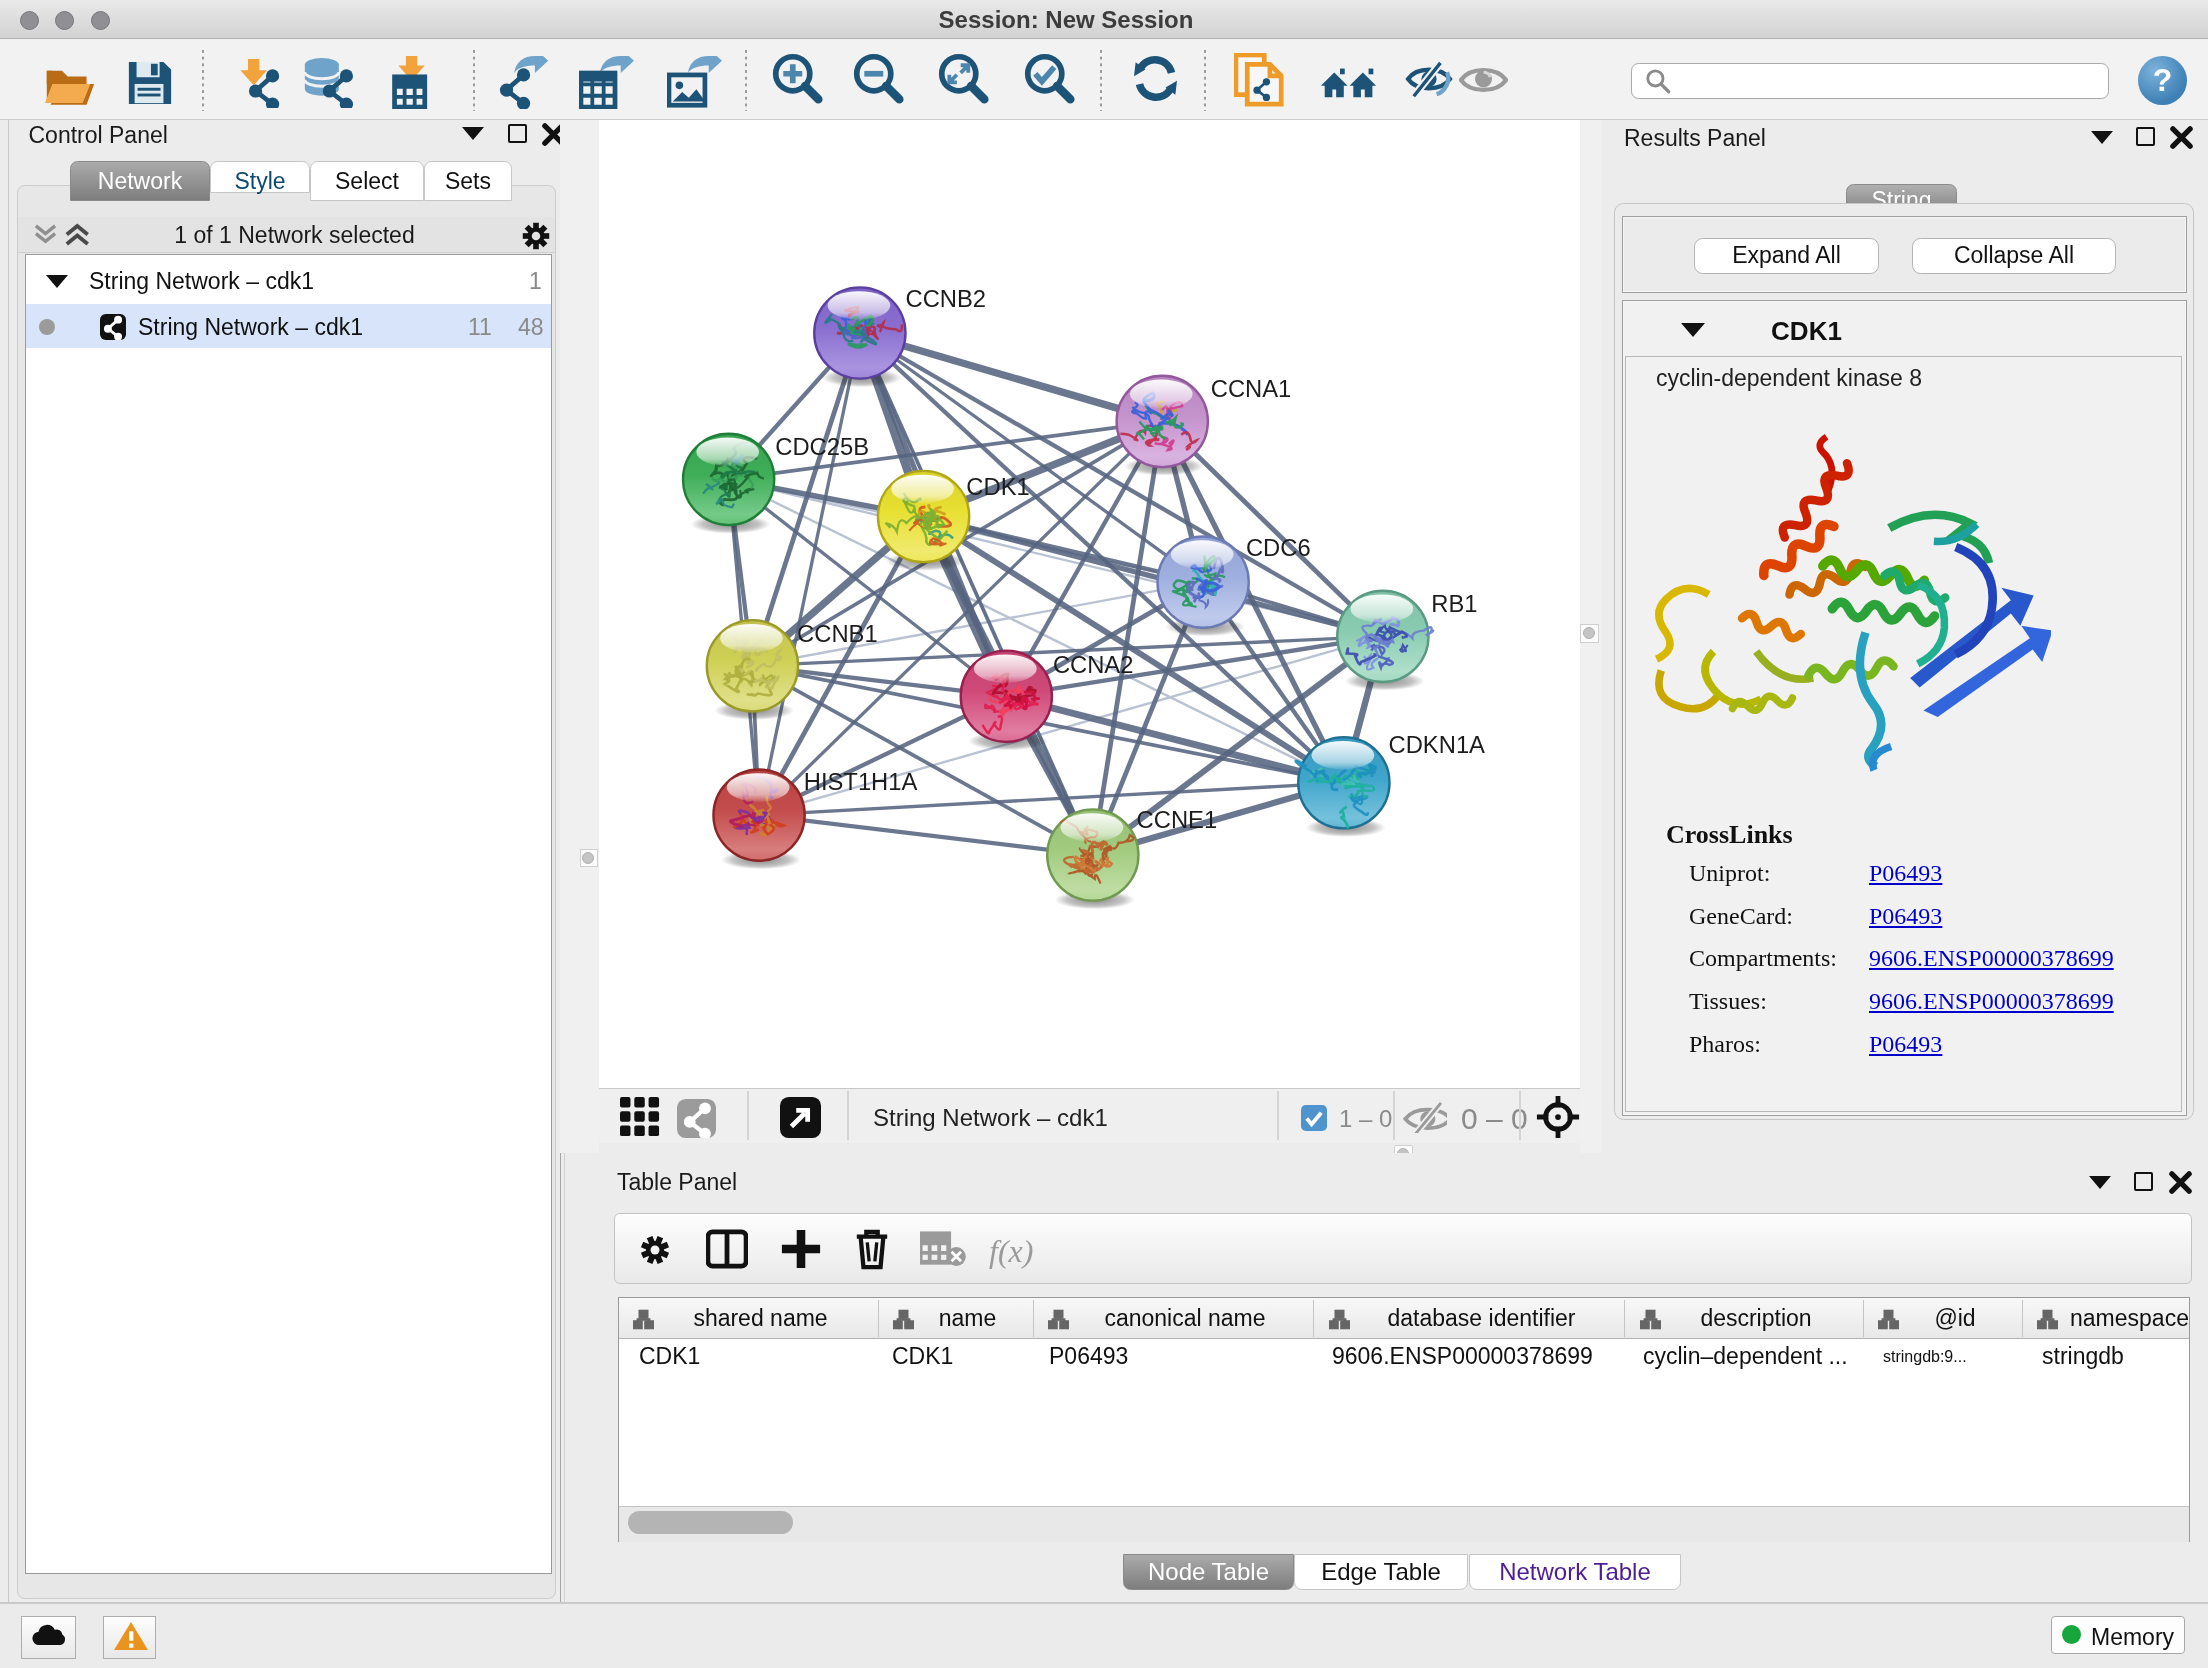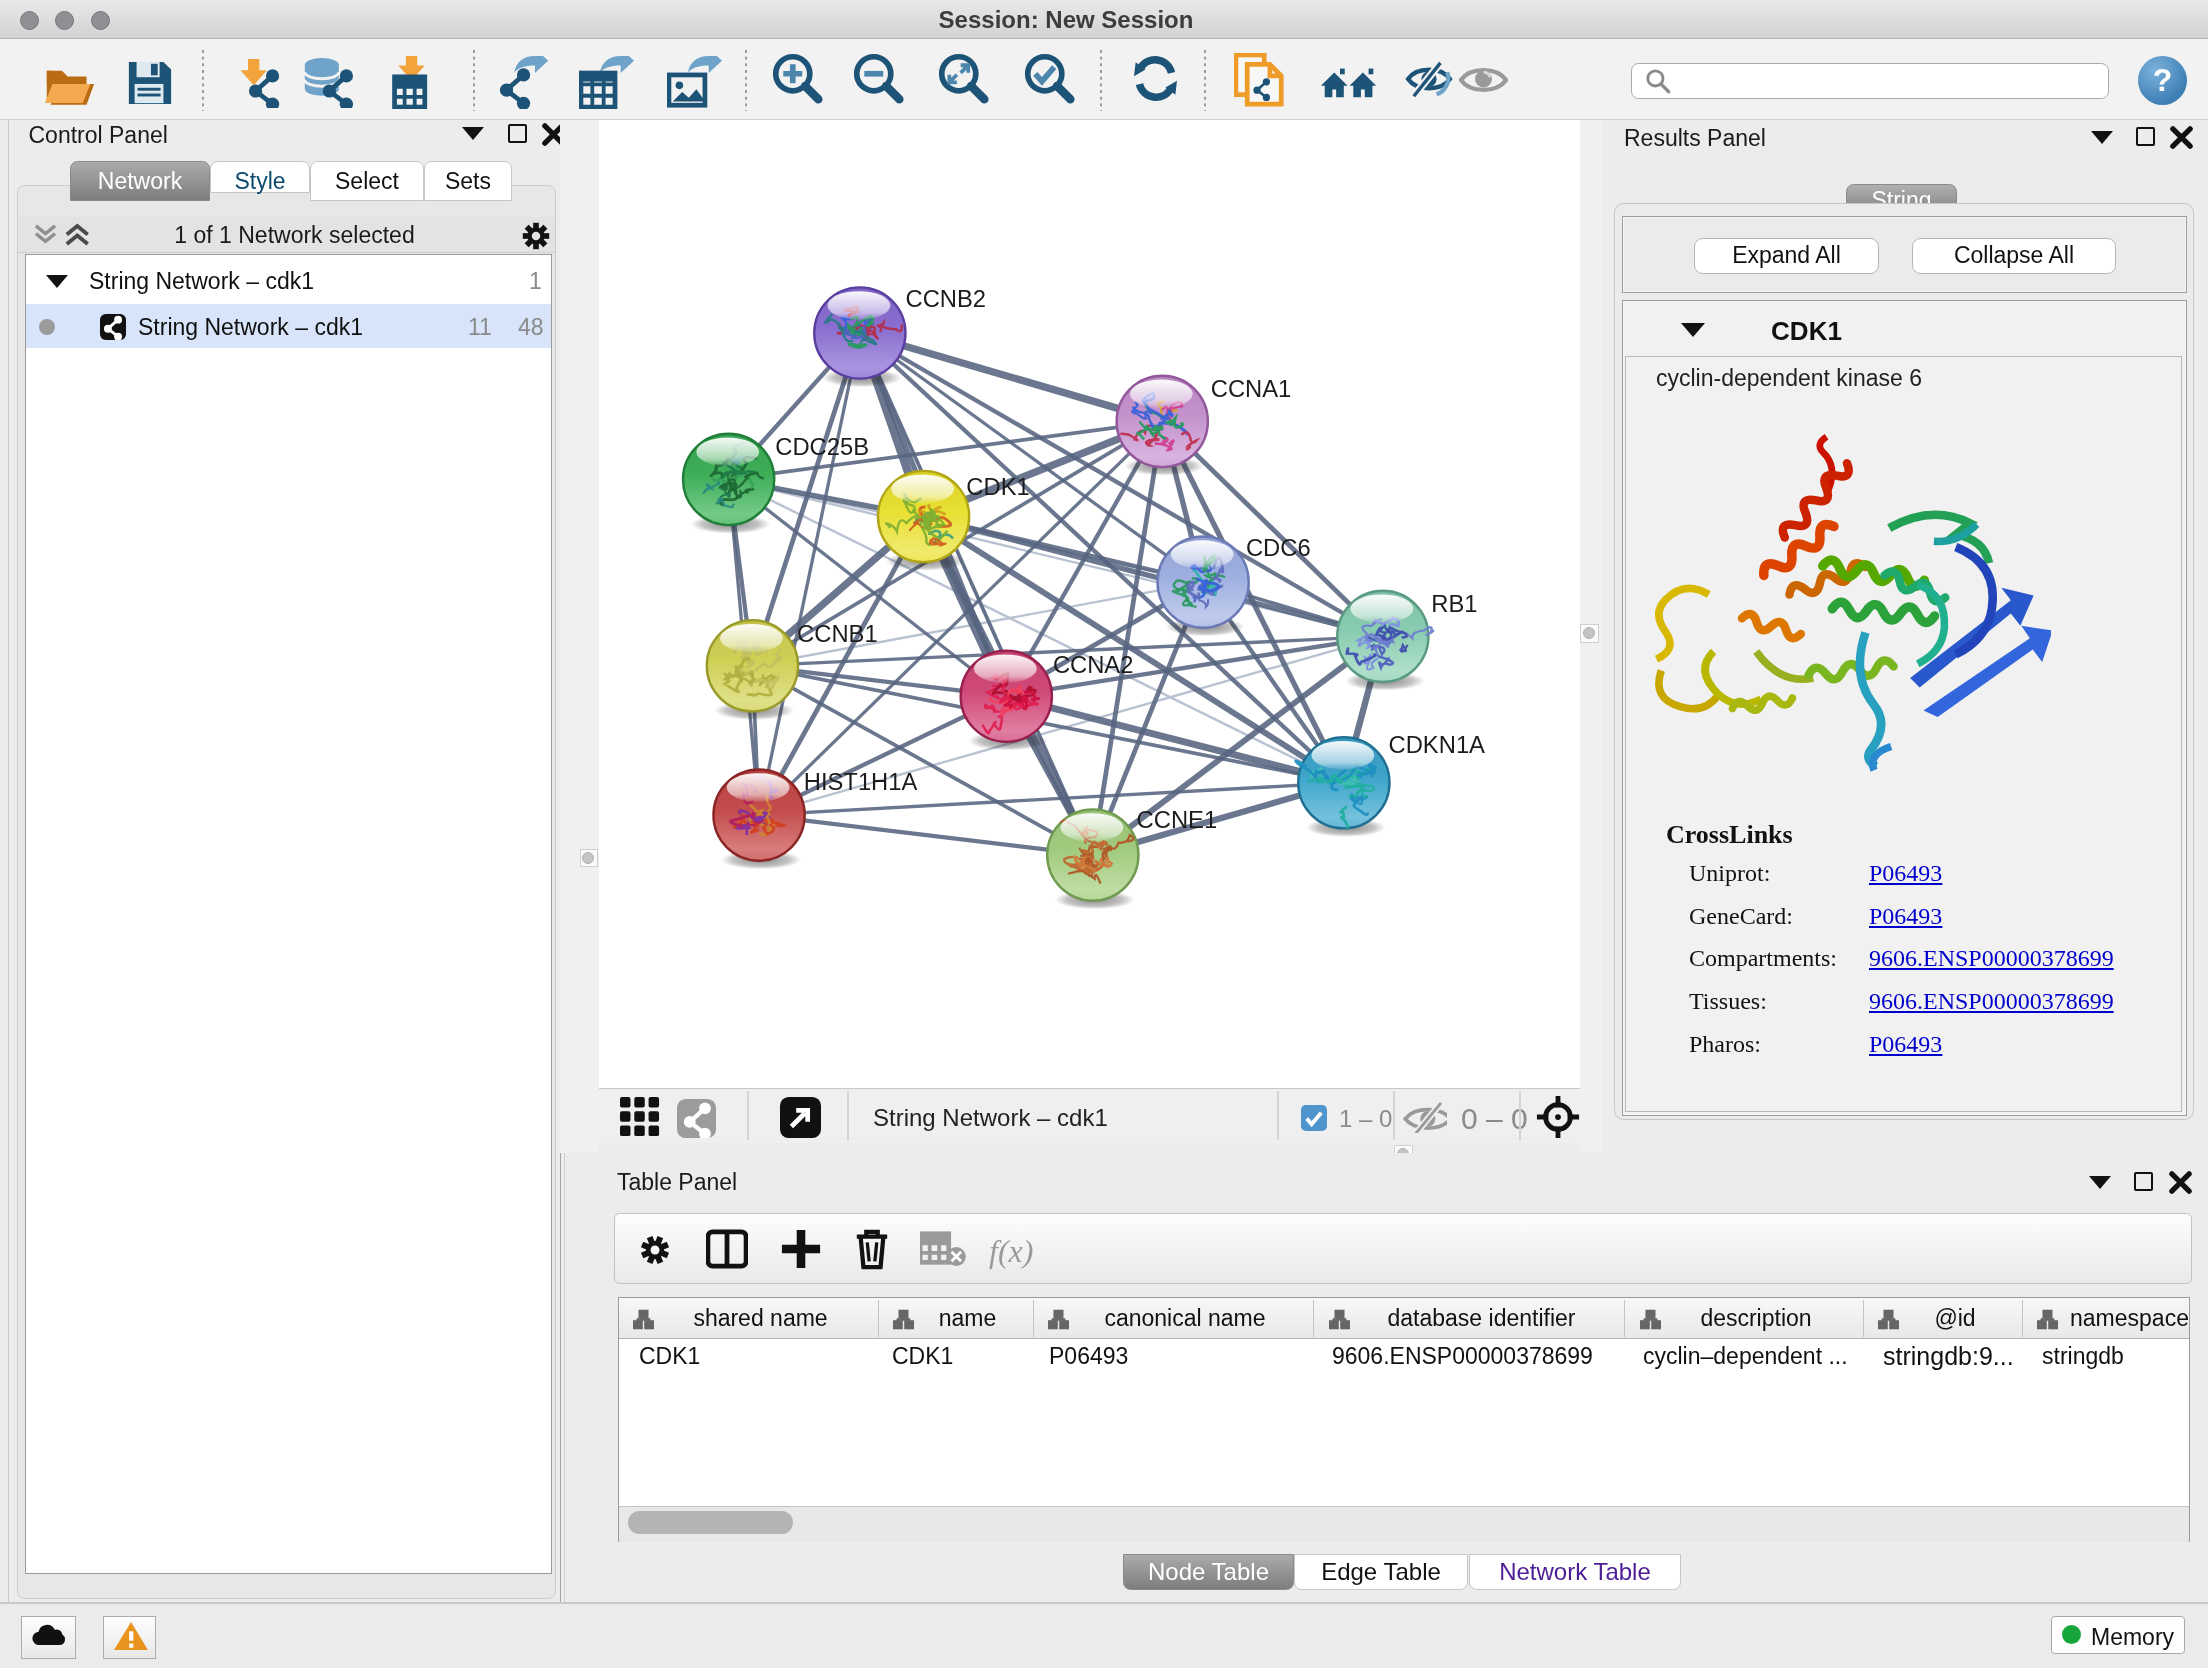--- a/index.html
+++ b/index.html
@@ -688,21 +688,21 @@
   </svg>
 <div style="position:absolute;left:1846px;top:164px;width:111px;height:32px;background:linear-gradient(#b0b0b0,#7e7e7e);border:1px solid #8a8a8a;border-radius:7.6px 7.6px 0 0;text-align:center;font:23px 'Liberation Sans';color:#fff;line-height:31px;margin-top:20px;">String</div>
 <div style="position:absolute;left:1614px;top:203px;width:580px;height:917px;background:#ebebeb;border:1px solid #c6c6c6;border-radius:9.5px;"></div>
 <div style="position:absolute;left:1622px;top:216px;width:565px;height:77px;background:#ebebeb;border:1px solid #9e9e9e;box-shadow:inset 0 0 0 1px #f6f6f6;"></div>
 <div style="position:absolute;left:1694px;top:238px;width:185px;height:36px;background:#fff;border:1.9px solid #b4b4b4;border-radius:8.6px;text-align:center;font:23px 'Liberation Sans';line-height:32px;color:#111;">Expand All</div>
 <div style="position:absolute;left:1912px;top:238px;width:204px;height:36px;background:#fff;border:1.9px solid #b4b4b4;border-radius:8.6px;text-align:center;font:23px 'Liberation Sans';line-height:32px;color:#111;">Collapse All</div>
 <div style="position:absolute;left:1622px;top:300px;width:565px;height:816px;background:#f1f1f1;border:1px solid #9e9e9e;box-shadow:inset 0 0 0 1px #f6f6f6;"></div>
 <div style="position:absolute;left:1681px;top:323px;width:0;height:0;border-left:12.4px solid transparent;border-right:12.4px solid transparent;border-top:14.3px solid #111;"></div>
 <div style="position:absolute;left:1702px;top:316px;width:209px;height:30px;text-align:center;font:bold 26px 'Liberation Sans';color:#111;">CDK1</div>
 <div style="position:absolute;left:1625px;top:356px;width:557px;height:756px;border:1px solid #b8b8b8;background:#f1f1f1;"></div>
-<div style="position:absolute;left:1656px;top:365px;font-size:23px;font-family:'Liberation Sans',sans-serif;font-weight:normal;color:#222;white-space:nowrap;line-height:27px;">cyclin-dependent kinase 6</div>
+<div style="position:absolute;left:1656px;top:365px;font-size:23px;font-family:'Liberation Sans',sans-serif;font-weight:normal;color:#222;white-space:nowrap;line-height:27px;">cyclin-dependent kinase 8</div>
 <svg class="ic" style="left:1642px;top:433px" width="409" height="342" viewBox="0 0 430 360">
     <path d="M196 60 q10 -25 -6 -40 q-8 -8 4 -16" fill="none" stroke="#cc1100" stroke-width="7"></path>
     <path d="M150 110 q8 -16 17 0 q8 16 17 0 q8 -16 17 0 q8 16 17 0 q8 -16 17 0 q8 16 17 0" fill="none" stroke="#cc2200" stroke-width="9" transform="rotate(-50 150 110)" stroke-linecap="round"></path>
     <path d="M128 150 q9 -15 18 0 q9 15 18 0 q9 -15 18 0 q9 15 18 0 q9 -15 18 0" fill="none" stroke="#dd4400" stroke-width="10" transform="rotate(-35 128 150)" stroke-linecap="round"></path>
     <path d="M155 170 q8 -14 17 0 q8 14 17 0 q8 -14 17 0 q8 14 17 0 q8 -14 17 0" fill="none" stroke="#cc6600" stroke-width="9" transform="rotate(-20 155 170)" stroke-linecap="round"></path>
     <path d="M105 195 q8 -13 16 0 q8 13 16 0 q8 -13 16 0 q8 13 16 0" fill="none" stroke="#dd7700" stroke-width="9" transform="rotate(15 105 195)" stroke-linecap="round"></path>
     <path d="M70 170 q-25 -15 -45 5 q-15 15 0 35 q12 18 -10 28" fill="none" stroke="#d8b800" stroke-width="8"></path>
     <path d="M20 250 q-10 30 20 38 q25 8 40 -12" fill="none" stroke="#c8a800" stroke-width="8"></path>
     <path d="M75 230 q-20 20 5 45 q20 18 45 5" fill="none" stroke="#b8b800" stroke-width="8"></path>
     <path d="M95 290 q8 -12 16 0 q8 12 16 0 q8 -12 16 0 q8 12 16 0" fill="none" stroke="#a8b810" stroke-width="8" transform="rotate(-10 95 290)" stroke-linecap="round"></path>
@@ -847,21 +847,21 @@
       <rect x="13" y="13" width="8" height="7" fill="#666"></rect>
       <path d="M11 9 v2 M5 13 v-2 h12 v2"></path>
     </g>
   </svg>
 <div style="position:absolute;left:2068px;top:1305px;width:123px;height:28.5px;text-align:center;font:23px 'Liberation Sans';color:#111;overflow:hidden;">namespace</div>
 <div style="position:absolute;left:639px;top:1343px;font-size:23px;font-family:'Liberation Sans',sans-serif;font-weight:normal;color:#111;white-space:nowrap;line-height:27px;">CDK1</div>
 <div style="position:absolute;left:892px;top:1343px;font-size:23px;font-family:'Liberation Sans',sans-serif;font-weight:normal;color:#111;white-space:nowrap;line-height:27px;">CDK1</div>
 <div style="position:absolute;left:1049px;top:1343px;font-size:23px;font-family:'Liberation Sans',sans-serif;font-weight:normal;color:#111;white-space:nowrap;line-height:27px;">P06493</div>
 <div style="position:absolute;left:1332px;top:1343px;font-size:23px;font-family:'Liberation Sans',sans-serif;font-weight:normal;color:#111;white-space:nowrap;line-height:27px;">9606.ENSP00000378699</div>
 <div style="position:absolute;left:1643px;top:1343px;font-size:23px;font-family:'Liberation Sans',sans-serif;font-weight:normal;color:#111;white-space:nowrap;line-height:27px;">cyclin–dependent ...</div>
-<div style="position:absolute;left:1883px;top:1343px;font-size:25px;font-family:'Liberation Sans',sans-serif;font-weight:normal;color:#111;white-space:nowrap;line-height:27px;">stringdb:9...</div>
+<div style="position:absolute;left:1883px;top:1343px;font-size:16px;font-family:'Liberation Sans',sans-serif;font-weight:normal;color:#111;white-space:nowrap;line-height:27px;">stringdb:9...</div>
 <div style="position:absolute;left:2042px;top:1343px;font-size:23px;font-family:'Liberation Sans',sans-serif;font-weight:normal;color:#111;white-space:nowrap;line-height:27px;">stringdb</div>
 <div style="position:absolute;left:619px;top:1506px;width:1570px;height:36px;background:#e8e8e8;border-top:1px solid #c4c4c4;"></div>
 <div style="position:absolute;left:628px;top:1511px;width:165px;height:23px;background:#b4b4b4;border-radius:11.4px;"></div>
 <div style="position:absolute;left:1123px;top:1554px;width:171px;height:36px;background:linear-gradient(#ababab,#7d7d7d);color:#fff;border:1px solid #8a8a8a;border-radius:0 0 7.6px 7.6px;text-align:center;font:24px 'Liberation Sans';line-height:34px;z-index:3;">Node Table</div>
 <div style="position:absolute;left:1294px;top:1554px;width:174px;height:36px;background:#fff;color:#111;border:1px solid #c6c6c6;border-radius:0 0 7.6px 7.6px;text-align:center;font:24px 'Liberation Sans';line-height:34px;z-index:3;">Edge Table</div>
 <div style="position:absolute;left:1469px;top:1554px;width:212px;height:36px;background:#fff;color:#4c1d95;border:1px solid #c6c6c6;border-radius:0 0 7.6px 7.6px;text-align:center;font:24px 'Liberation Sans';line-height:34px;z-index:3;">Network Table</div>
 <div style="position:absolute;left:0px;top:1602px;width:2208px;height:1.9px;background:#c9c9c9;"></div>
 <div style="position:absolute;left:0px;top:1604px;width:2208px;height:65px;background:#ebebeb;"></div>
 <div style="position:absolute;left:21px;top:1616px;width:55px;height:43px;background:linear-gradient(#fdfdfd,#e8e8e8);border:1px solid #adadad;"><svg width="38" height="27" viewBox="0 0 40 28" style="margin:4.8px 7.6px">
       <path d="M10 24 a7 7 0 0 1 -1 -14 a9 9 0 0 1 17 -2 a6 6 0 0 1 8 5 a6 6 0 0 1 -2 11z" fill="#111"></path>

